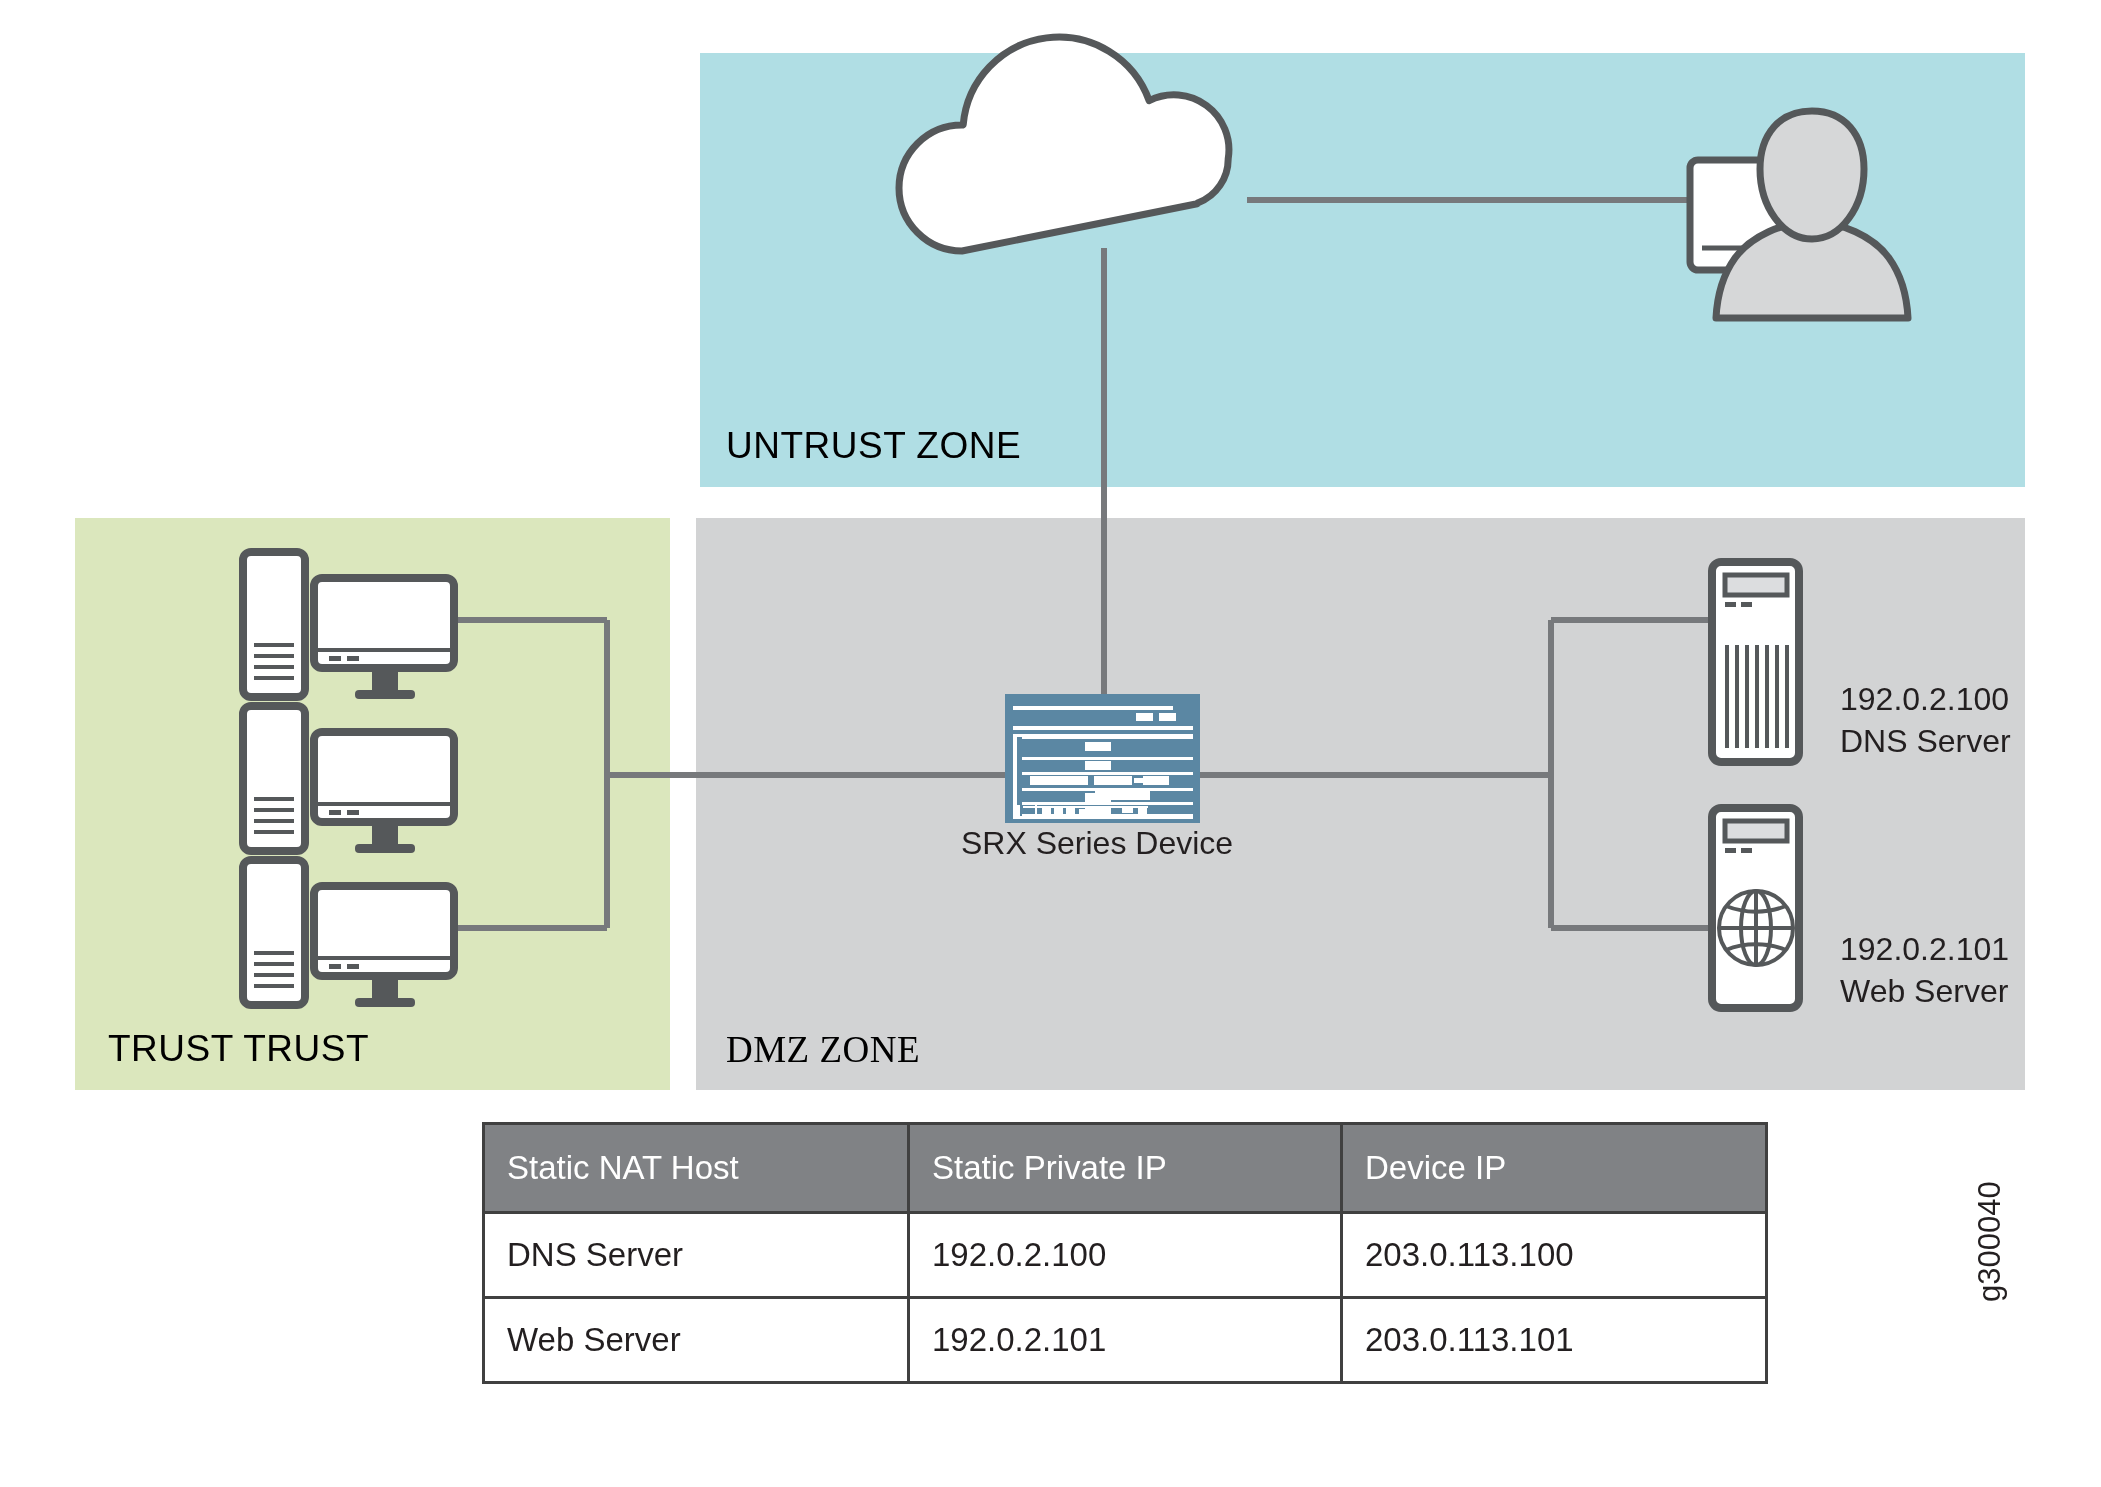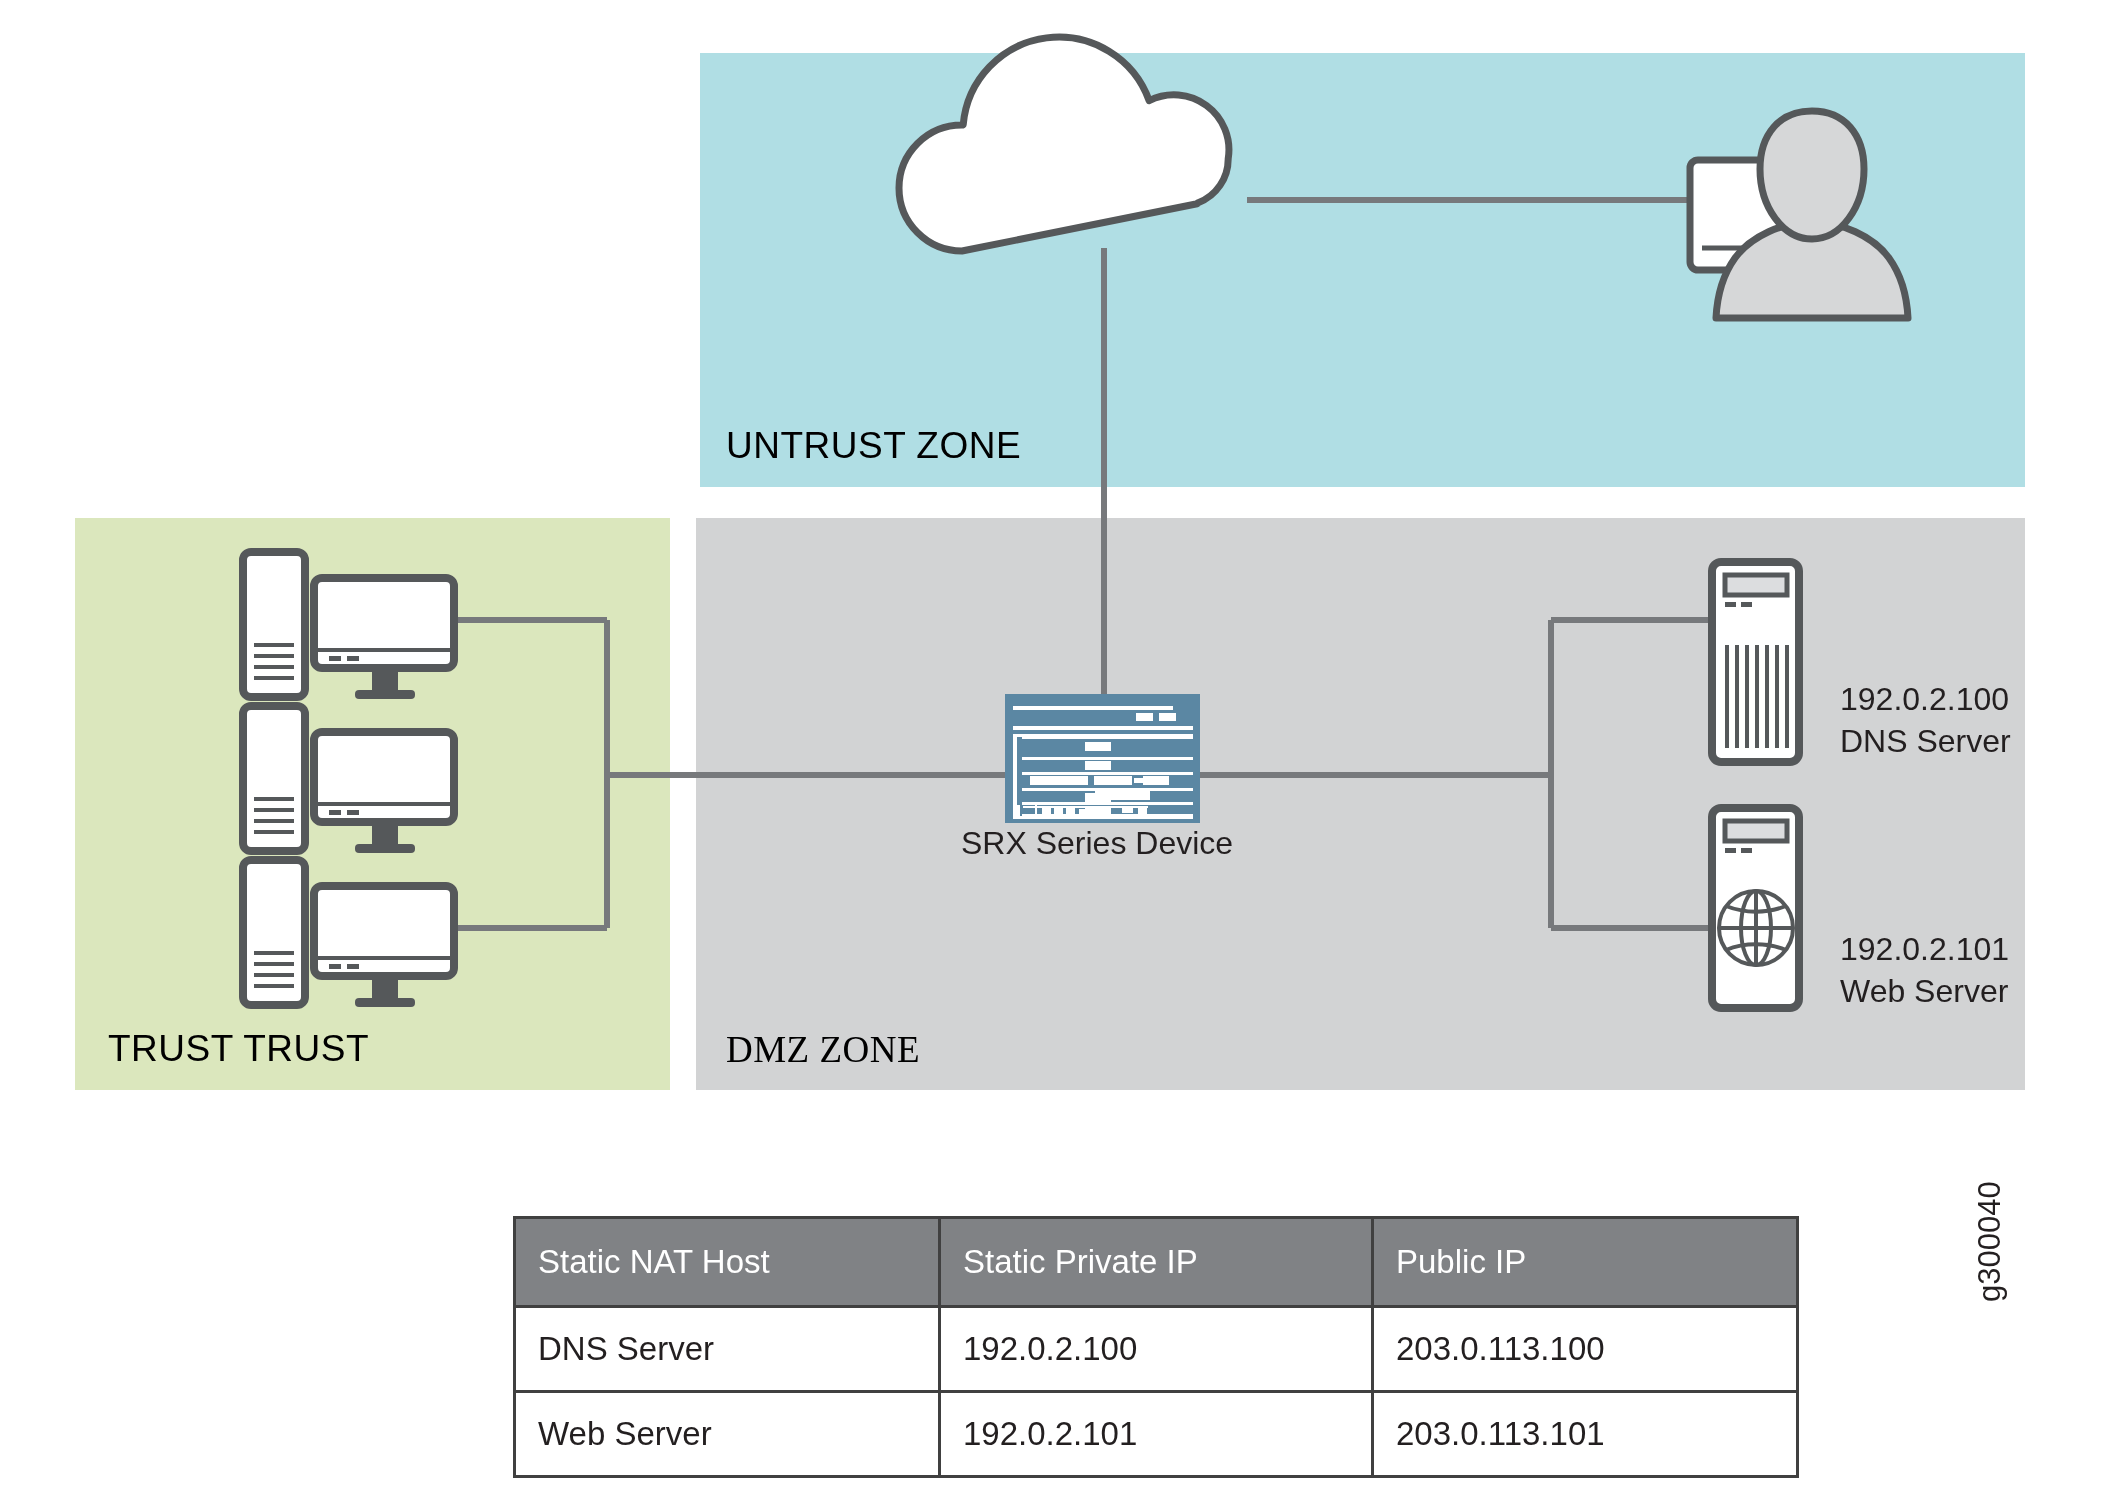--- a/index.html
+++ b/index.html
@@ -30,25 +30,24 @@
   
   .node-label{
     position:absolute;font-size:32px;color:#231f20;white-space:nowrap;line-height:1.32;
   }
   #label-srx{left:961px;top:822px;}
   #label-dns{left:1840px;top:678px;}
   #label-web{left:1840px;top:928px;}
 
   
   #nat-table{
-    position:absolute;left:482px;top:1216px;
+    position:absolute;left:482px;top:1122px;
     border-collapse:collapse;
     border:3px solid #404040;
     background:#eab308;
-    margin-left:31px;
   }
   #nat-table td,#nat-table th{
     border:3px solid #404040;
     font-size:33px;font-weight:normal;text-align:left;
     padding:0 22px;height:82px;vertical-align:middle;
     white-space:nowrap;
   }
   #nat-table thead th{
     background:#808285;color:#ffffff;height:86px;
   }
@@ -252,21 +251,21 @@
   <div class="node-label" id="label-web">
     <div>192.0.2.101</div>
     <div>Web Server</div>
   </div>
 
   <table id="nat-table">
     <thead>
       <tr>
         <th class="col-host">Static NAT Host</th>
         <th class="col-priv">Static Private IP</th>
-        <th class="col-pub">Public IP</th>
+        <th class="col-pub">Device IP</th>
       </tr>
     </thead>
     <tbody>
       <tr>
         <td>DNS Server</td>
         <td>192.0.2.100</td>
         <td>203.0.113.100</td>
       </tr>
       <tr>
         <td>Web Server</td>

